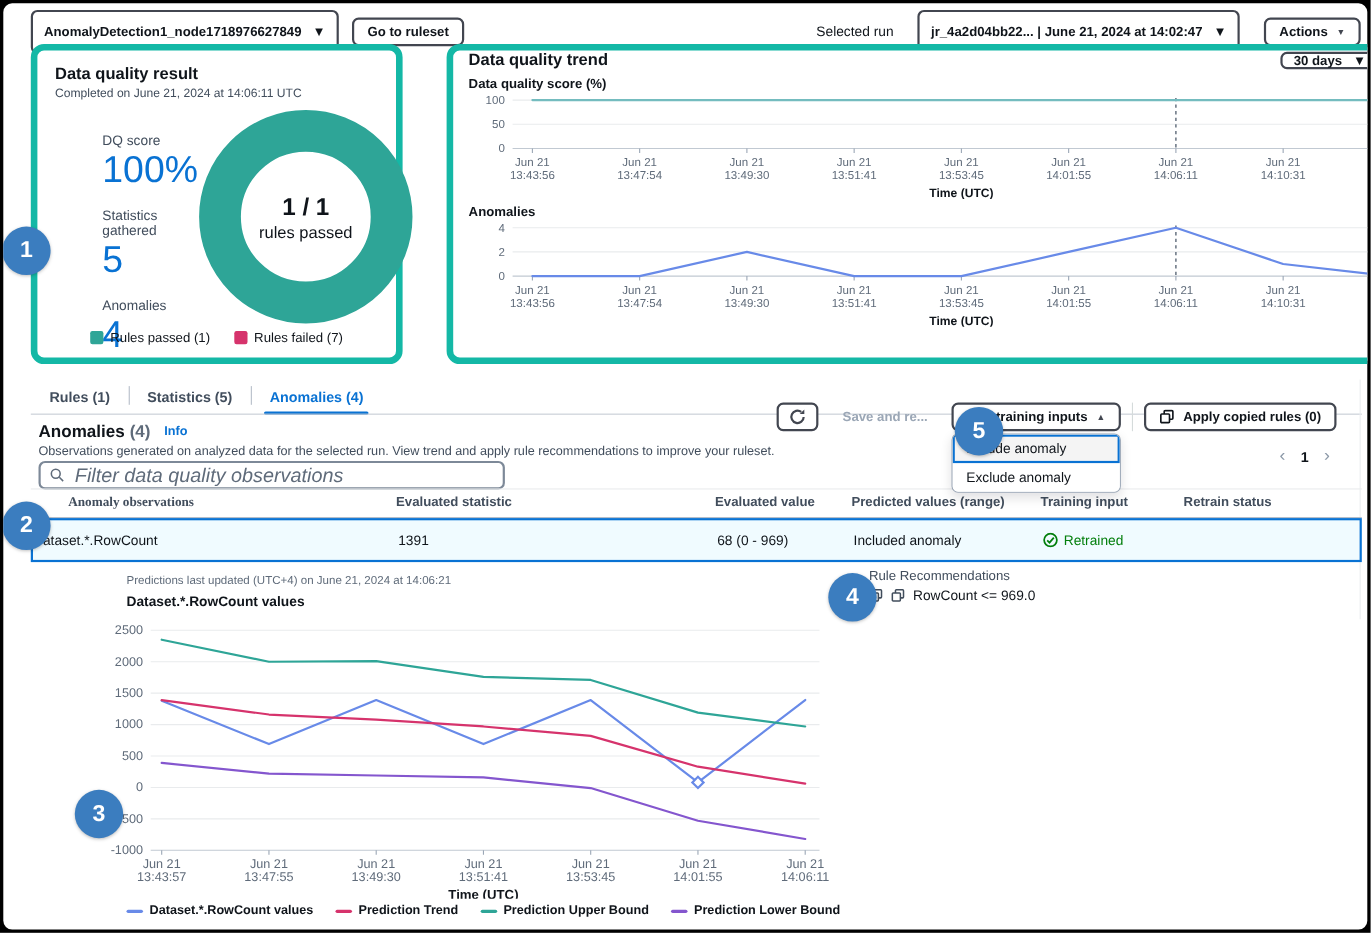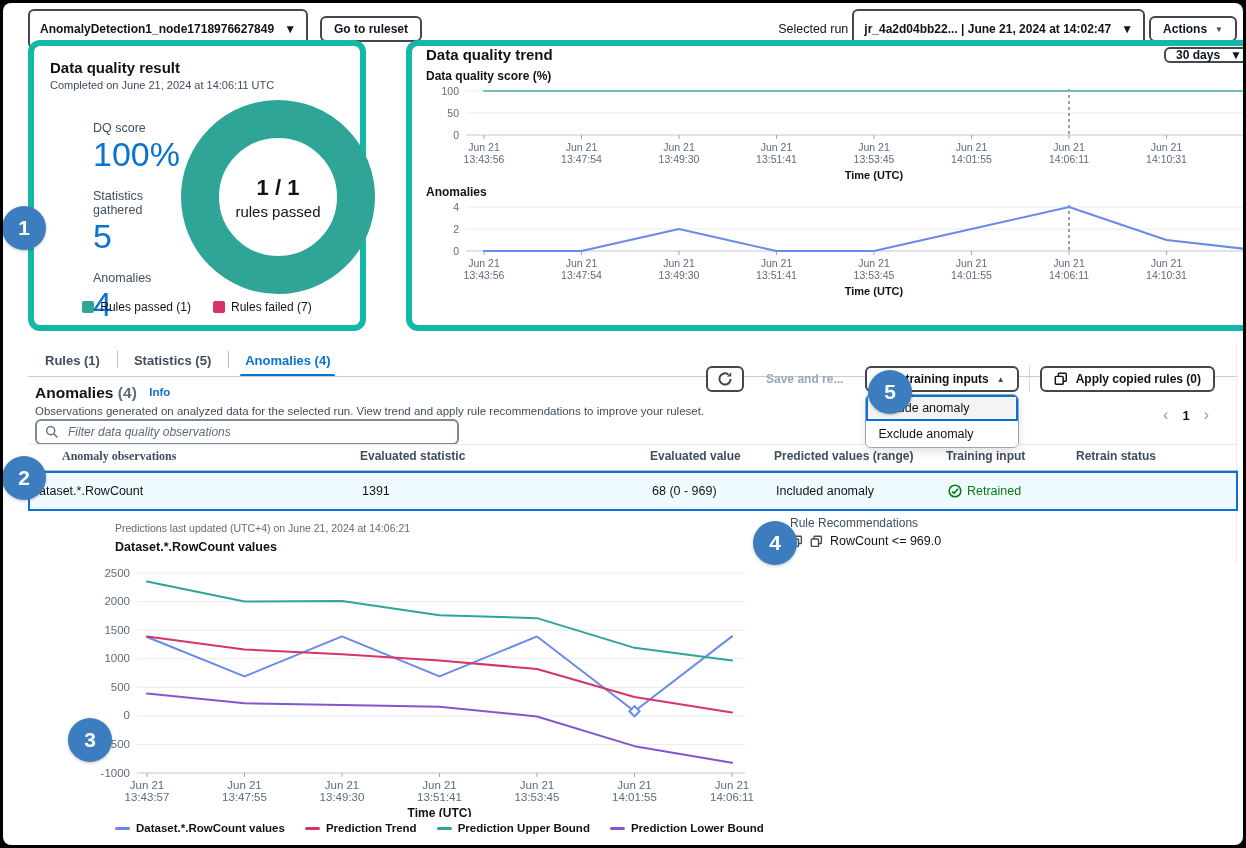--- a/index.html
+++ b/index.html
@@ -12,21 +12,21 @@
        background:#fff;font-weight:bold;font-size:12px;color:#0f141a;padding:3px 12px;height:26px;box-sizing:border-box;white-space:nowrap;}
   .btn .caret{font-size:8px;color:#424650;}
   .btn.disabled{border:none;color:#9ba7b6;background:transparent;}
   .select{display:inline-flex;align-items:center;gap:10px;border:2px solid #424650;border-radius:6px;
        background:#fff;font-size:12px;font-weight:bold;color:#0f141a;padding:3px 10px;height:40px;box-sizing:border-box;white-space:nowrap;}
   .plain-label{font-size:12.5px;color:#0f141a;}
 
   
   .topbar{position:absolute;left:25px;right:6px;top:6px;display:flex;align-items:center;gap:12px;}
   .topbar .spacer{flex:1;}
-  .topbar .rgroup{display:flex;align-items:center;gap:4px;justify-content:flex-end;}
+  .topbar .rgroup{display:flex;align-items:center;gap:22px;justify-content:flex-end;}
 
   
   .card{position:absolute;background:#fff;border:6px solid #14b8a6;border-radius:12px;box-sizing:border-box;}
   .card-left{left:25px;top:37px;width:338px;height:291px;padding:13px 16px;}
   .card-right{left:367px;top:37px;width:868px;height:291px;padding:0 14px;margin-left:36px;}
   .card-title{font-size:15px;font-weight:bold;color:#0f141a;}
   .card-sub{font-size:11px;color:#414d5c;margin-top:3px;}
 
   .result-body{display:flex;margin-top:2px;}
   .metrics{width:118px;padding-top:28px;margin-left:43px;}
@@ -56,21 +56,21 @@
   .panel-right-edge{position:absolute;left:1233px;top:342px;width:1px;height:218px;background:#eaedf0;}
 
   
   .panel-head{position:absolute;left:32px;top:381px;}
   .panel-title{font-size:15.5px;font-weight:bold;color:#0f141a;}
   .panel-count{font-size:15.5px;font-weight:bold;color:#5f6b7a;}
   .info-link{font-size:11.5px;font-weight:bold;color:#0972d3;margin-left:8px;vertical-align:2px;}
   .panel-desc{position:absolute;left:32px;top:402px;font-size:11.5px;color:#414d5c;}
   .filter-box{position:absolute;left:32px;top:416px;width:424px;height:26px;border:2px solid #7d8998;border-radius:6px;
       display:flex;align-items:center;gap:7px;padding:0 8px;box-sizing:border-box;background:#fff;}
-  .filter-box input{border:none;outline:none;flex:1;font-size:12px;font-style:italic;color:#5f6b7a;background:transparent;
+  .filter-box input{border:none;outline:none;flex:1;font-size:18px;font-style:italic;color:#5f6b7a;background:transparent;
       font-family:"Liberation Sans","DejaVu Sans",sans-serif;}
   .filter-box input::placeholder{color:#5f6b7a;font-style:italic;}
 
   
   .actions-row{position:absolute;top:363px;right:28px;display:flex;align-items:flex-start;gap:10px;}
   .icon-btn{width:38px;height:26px;display:inline-flex;align-items:center;justify-content:center;
       border:2px solid #424650;border-radius:6px;background:#fff;}
   .menu-wrap{position:relative;}
   .menu{position:absolute;top:28px;left:0;right:0;background:#fff;border:1px solid #9ba7b6;border-radius:6px;
       box-shadow:0 4px 10px rgba(0,7,22,.12);z-index:30;overflow:hidden;}

